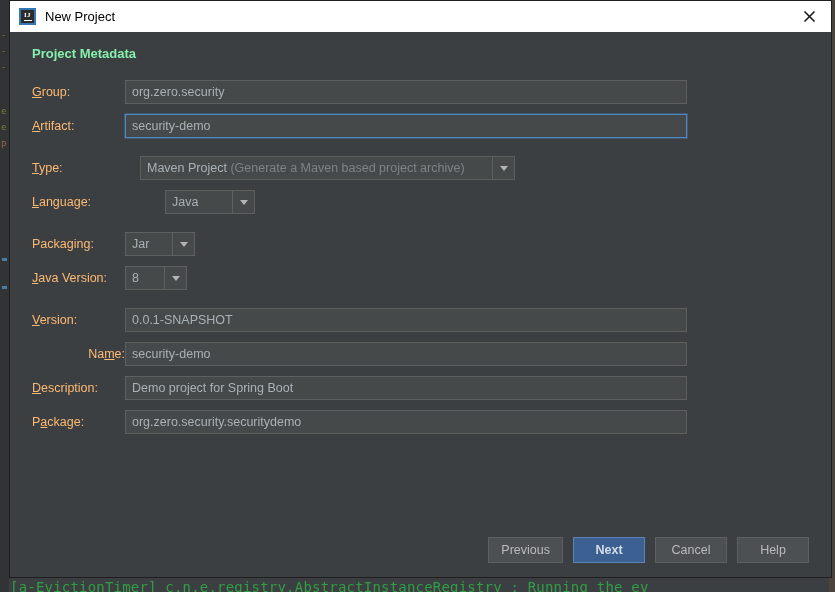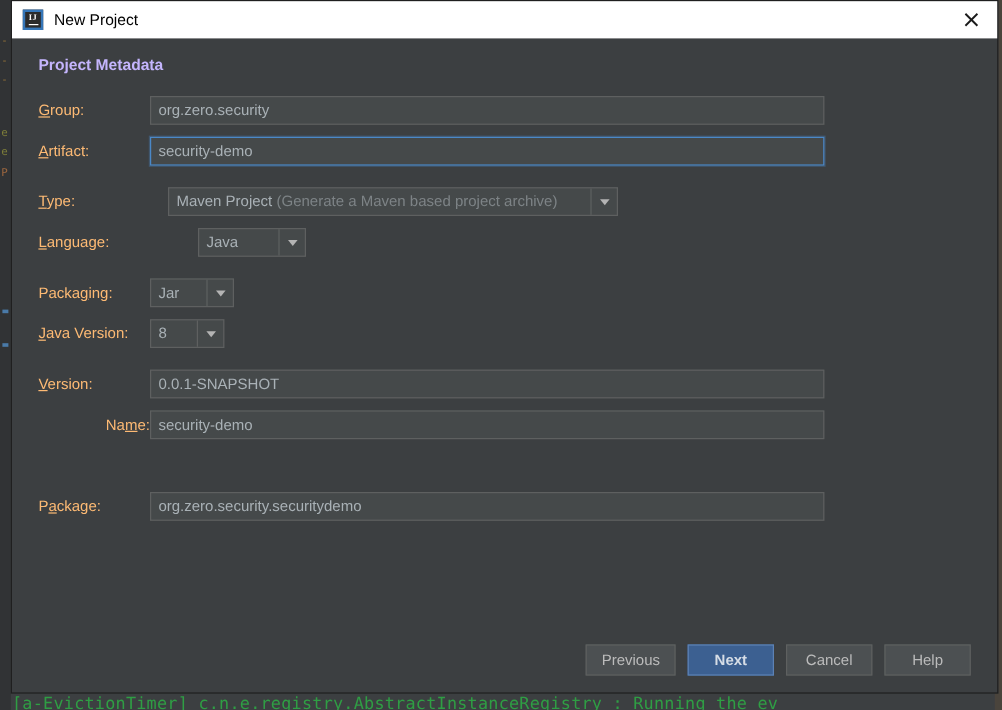--- a/index.html
+++ b/index.html
@@ -131,21 +131,21 @@
   
   #dialog-body {
     flex: 1;
     position: relative;
     padding: 0;
   }
   #section-title {
     position: absolute;
     left: 22px;
     top: 14px;
-    color: #c4b5fd;
+    color: #86efac;
     font-size: 13px;
     font-weight: bold;
   }
 
   .form-row {
     position: absolute;
     left: 22px;
     height: 24px;
     display: flex;
     align-items: center;
@@ -336,20 +336,24 @@
     <div class="form-row" style="top:276px; width:660px;">
       <div class="field-label"><span class="mn">V</span>ersion:</div>
       <div class="text-field" style="width:562px;">0.0.1-SNAPSHOT</div>
     </div>
 
     <div class="form-row" style="top:310px; width:660px;text-align:right;">
       <div class="field-label">Na<span class="mn">m</span>e:</div>
       <div class="text-field" style="width:562px;">security-demo</div>
     </div>
 
+    <div class="form-row" style="top:344px; width:660px;">
+      <div class="field-label"><span class="mn">D</span>escription:</div>
+      <div class="text-field" style="width:562px;">Demo project for Spring Boot</div>
+    </div>
 
     <div class="form-row" style="top:378px; width:660px;">
       <div class="field-label">P<span class="mn">a</span>ckage:</div>
       <div class="text-field" style="width:562px;">org.zero.security.securitydemo</div>
     </div>
 
     <div id="button-bar">
       <div class="dlg-button">Previous</div>
       <div class="dlg-button default">Next</div>
       <div class="dlg-button">Cancel</div>

